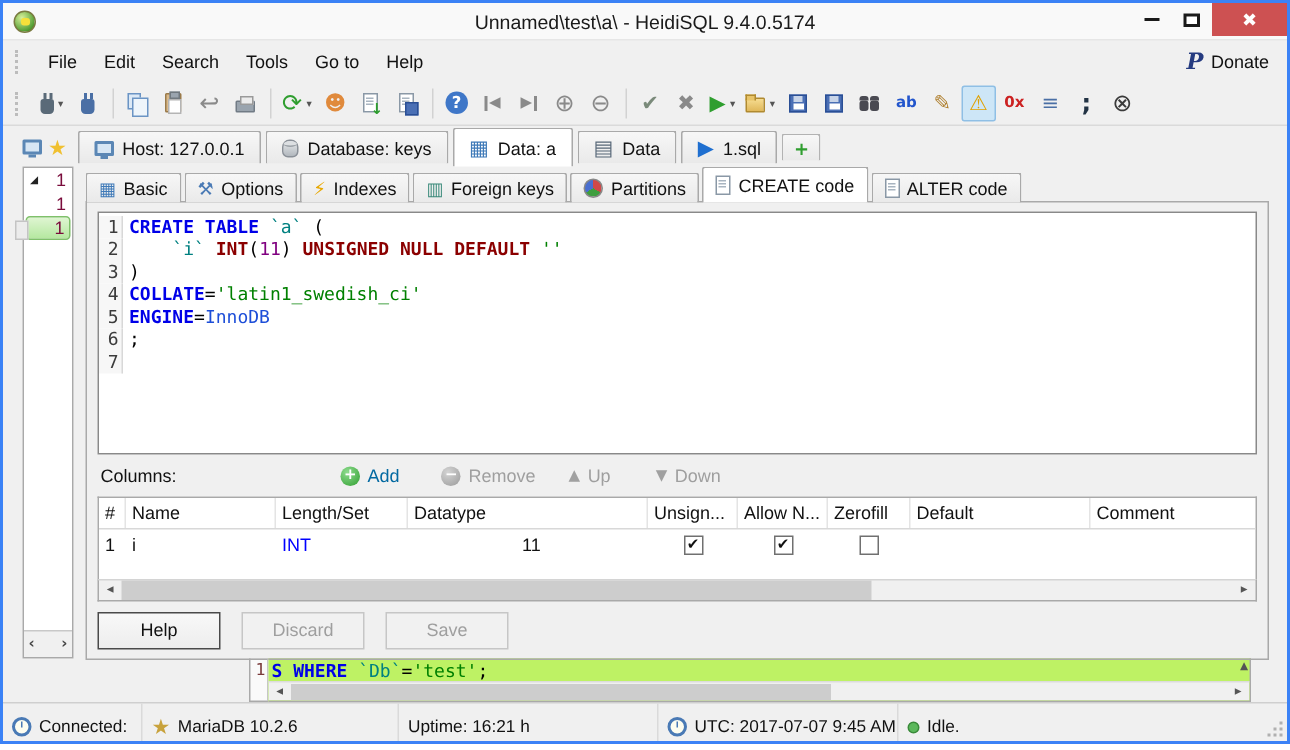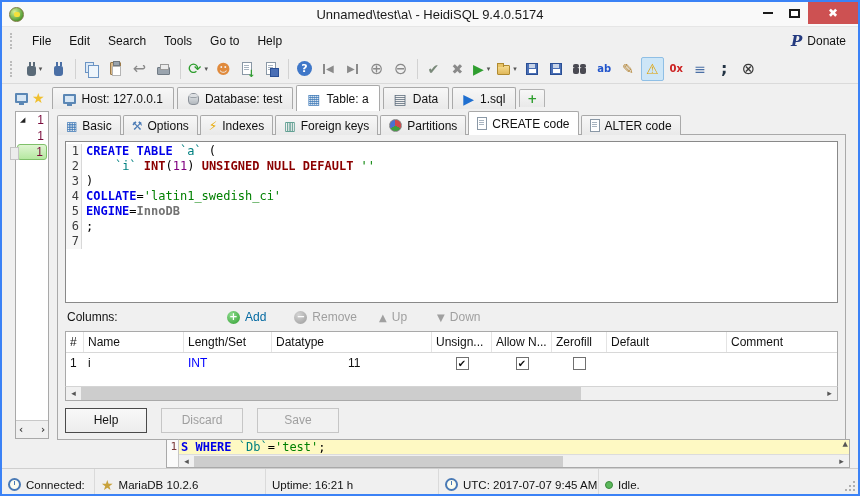--- a/index.html
+++ b/index.html
@@ -100,21 +100,21 @@
   .editor{height:162px;background:#fff;border:1px solid #898989;font-family:"DejaVu Sans Mono",monospace;font-size:12px;line-height:15px;overflow:hidden;padding-top:2px;flex:none}
   .eline{display:flex}
   .lnum{width:16px;text-align:right;color:#3c3c3c;padding-right:2px;margin-right:4px;flex:none;background:#f7f7f7;border-right:1px solid #d8d8d8}
   .code{white-space:pre}
   .tok.kw{color:#0000e8;font-weight:bold}
   .tok.dt{color:#8b0000;font-weight:bold}
   .tok.id{color:#008080}
   .tok.str{color:#008000}
   .tok.num{color:#800080}
   .tok.pl{color:#000}
-  .tok.eng{color:#737373;font-weight:bold}
+  .tok.eng{color:#1d4ed8;font-weight:normal}
 
   
   .colsbar{height:28px;display:flex;align-items:center;flex:none}
   .colslabel{padding-left:2px;width:58px}
   .act{display:flex;align-items:center;gap:5px}
   .act .lbl{color:#0369a1}
   .act.disabled .lbl{color:#9f9f9f}
   .a-add{margin-left:104px}
   .a-remove{margin-left:28px}
   .a-up{margin-left:22px}
@@ -141,21 +141,21 @@
   
   .btnrow{height:38px;display:flex;align-items:center;gap:14px;flex:none}
   .pbtn{width:82px;height:25px;display:flex;align-items:center;justify-content:center;background:linear-gradient(#f5f5f5,#e9e9e9);border:1px solid #ababab}
   .pbtn.focused{border-color:#4a4a4a;background:linear-gradient(#f8f8f8,#ededed)}
   .pbtn.disabled{color:#9f9f9f;border-color:#c6c6c6;background:#f1f1f1}
 
   
   .logstrip{height:29px;display:flex;background:#f0f0f0;padding-left:13px;align-items:stretch}
   .loggap{width:151px;flex:none}
   .loggut{width:13px;background:#fafafa;border:1px solid #a9a9a9;border-right:1px solid #c6c6c6;color:#7a3a3a;font-family:"DejaVu Sans Mono",monospace;font-size:11px;text-align:right;padding:0 1px;flex:none}
-  .logcode{flex:1;background:#fef9c3;border:1px solid #a9a9a9;border-left:none;font-family:"DejaVu Sans Mono",monospace;font-size:12px;position:relative;padding:0 2px;overflow:hidden;margin-right:8px}
+  .logcode{flex:1;background:#bef264;border:1px solid #a9a9a9;border-left:none;font-family:"DejaVu Sans Mono",monospace;font-size:12px;position:relative;padding:0 2px;overflow:hidden;margin-right:24px}
   .logline{white-space:pre;margin-top:-2px}
   .logup{position:absolute;top:0;right:1px;font-size:7px;color:#555;font-family:"DejaVu Sans",sans-serif}
   .loghs{position:absolute;left:0;right:0;bottom:0;height:13px;background:#f0f0f0;border-top:1px solid #dcdcdc;display:flex;align-items:center}
   .loghs .sthumb{width:55%;height:11px}
 
   
   .statusbar{height:32px;border-top:1px solid #cfcfcf;background:#f0f0f0;display:flex;align-items:stretch;position:relative;font-size:11.5px}
   .ssec{display:flex;align-items:center;gap:5px;padding:0 6px;border-right:1px solid #dadada;white-space:nowrap;overflow:hidden;flex:none}
   .ssec:last-child{border-right:none;flex:1}
   .sgrip{position:absolute;right:3px;bottom:3px;width:2px;height:2px;background:#b0b0b0;box-shadow:-4px 0 0 #b0b0b0,-8px 0 0 #b0b0b0,0 -4px 0 #b0b0b0,-4px -4px 0 #b0b0b0,0 -8px 0 #b0b0b0}
@@ -301,25 +301,25 @@
         <span><span class="shape i-monitor"></span></span>
         <span><span class="gly " style="color: rgb(240, 192, 48);">★</span></span>
       </span>
     <span id="maintab-list" style="display:flex;align-items:center">
         <div class="tab">
           <span class="shape i-monitor"></span>
           <span class="tlabel">Host: 127.0.0.1</span>
         </div>
         <div class="tab">
           <span class="shape i-db"></span>
-          <span class="tlabel">Database: test</span>
+          <span class="tlabel">Database: keys</span>
         </div>
         <div class="tab active">
           <span class="gly " style="color: rgb(63, 122, 184);">▦</span>
-          <span class="tlabel">Table: a</span>
+          <span class="tlabel">Data: a</span>
         </div>
         <div class="tab">
           <span class="gly " style="color: rgb(90, 106, 122);">▤</span>
           <span class="tlabel">Data</span>
         </div>
         <div class="tab">
           <span class="gly " style="color: rgb(31, 111, 208);">▶</span>
           <span class="tlabel">1.sql</span>
         </div>
         <div class="newtab">

